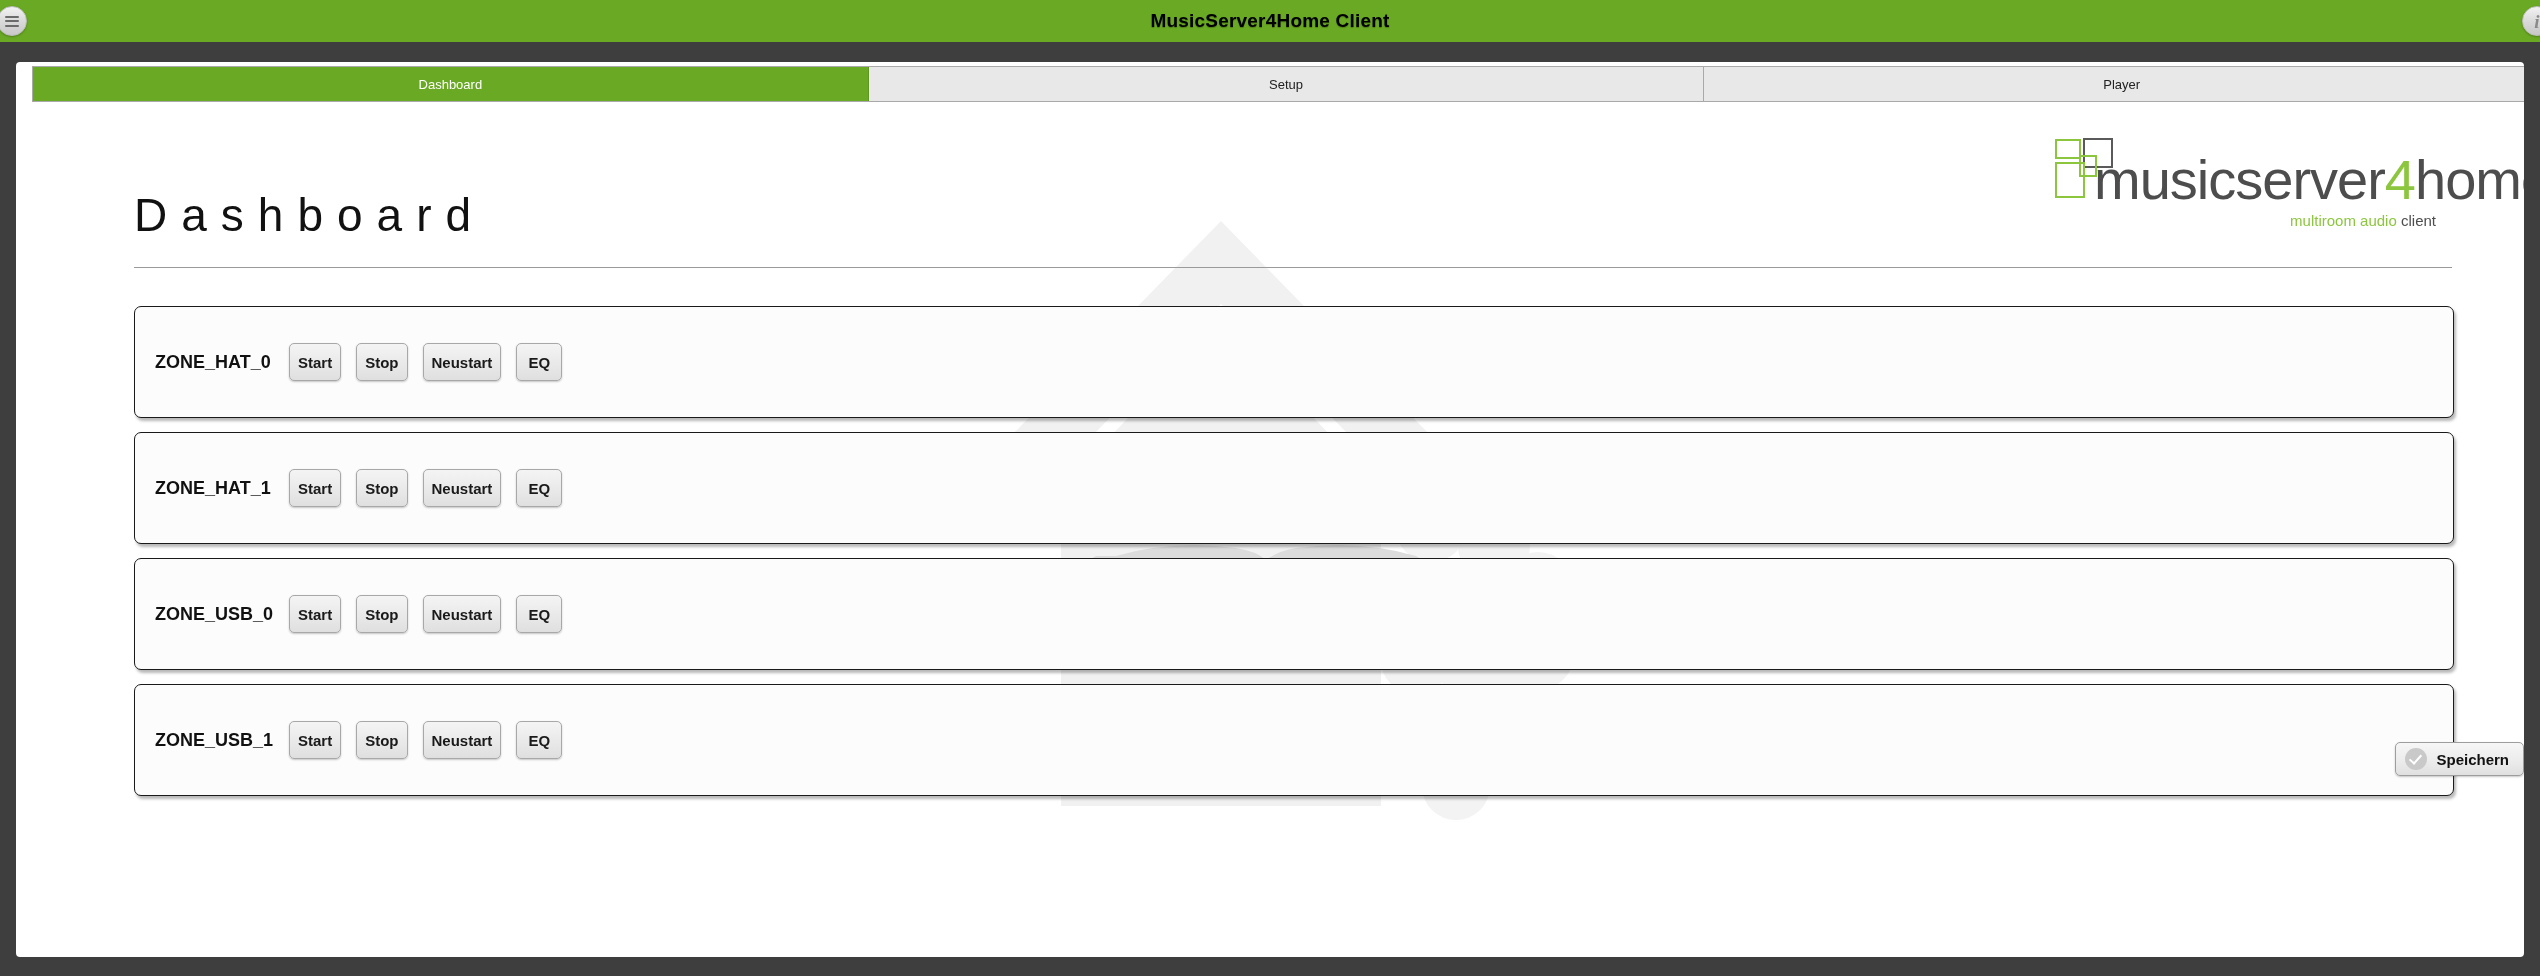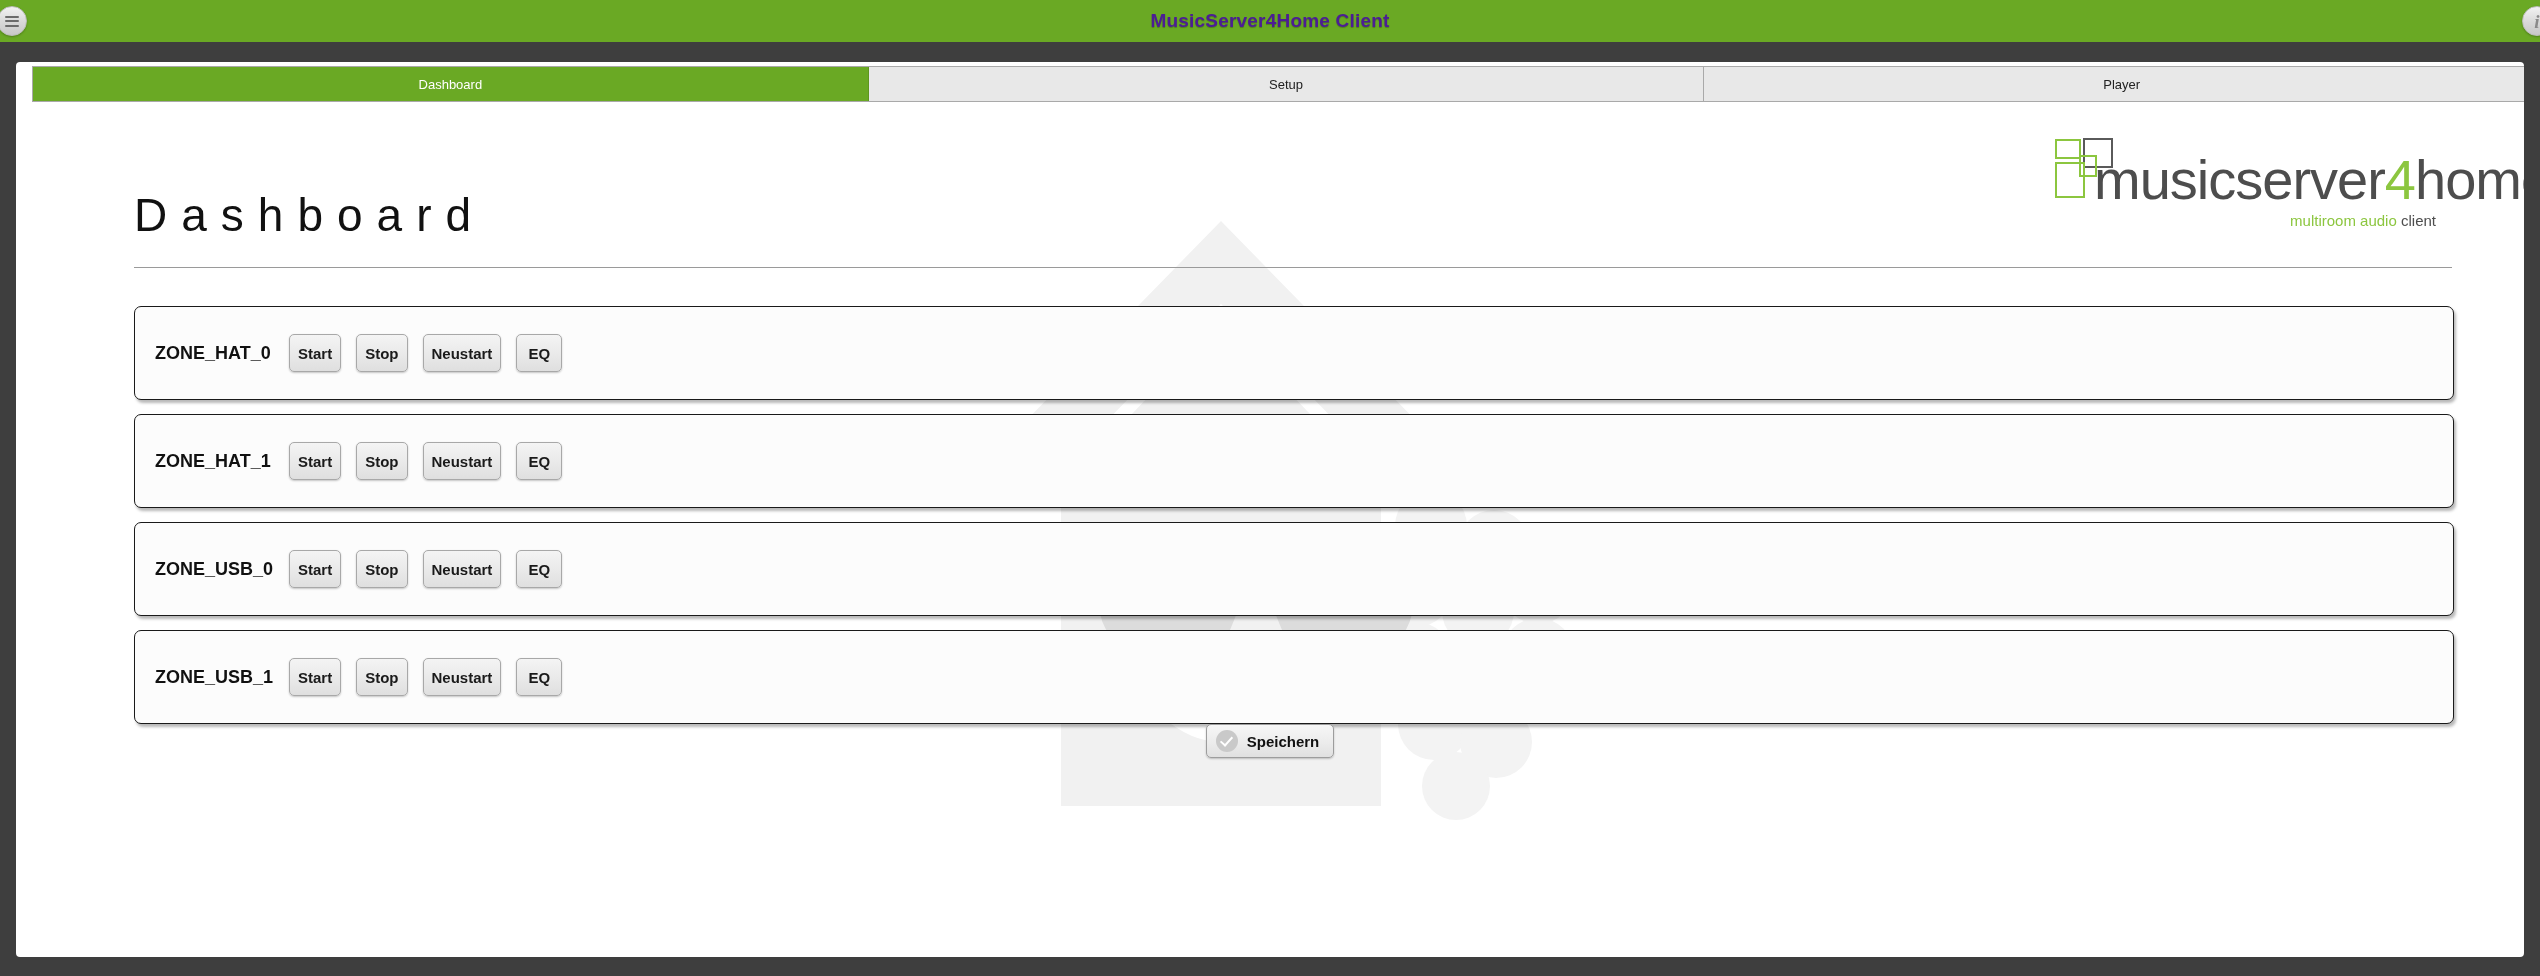--- a/index.html
+++ b/index.html
@@ -20,21 +20,21 @@
     position: absolute;
     left: 0; top: 0;
     width: 2540px;
     height: 42px;
     background: #6aa924;
     display: flex;
     align-items: center;
     justify-content: center;
   }
   .titlebar-title {
-    color: #4c1d95;
+    color: #000000;
     font-size: 19px;
     font-weight: bold;
     letter-spacing: 0.2px;
     text-shadow: 0 1px 1px rgba(0,0,0,0.25);
   }
   .tb-btn {
     position: absolute;
     top: 6px;
     width: 30px;
     height: 30px;
@@ -205,21 +205,21 @@
   
   .zones {
     position: absolute;
     left: 118px;
     top: 200px;
     width: 2320px;
     z-index: 2;
   }
   .zone-panel {
     position: relative;
-    height: 94px;
+    height: 112px;
     margin-bottom: 14px;
     border: 1px solid #1a1a1a;
     border-radius: 7px;
     background: #fcfcfc;
     box-shadow: 2px 3px 3px rgba(0,0,0,0.28);
     display: flex;
     align-items: center;
     box-sizing: border-box;
   }
   .zone-label {
@@ -253,24 +253,24 @@
     align-items: center;
     justify-content: center;
     box-sizing: border-box;
     white-space: nowrap;
   }
 
   
   .save-wrap {
     position: absolute;
     left: 0;
-    top: 618px;
-    width: 2508px;
-    display: flex;
-    justify-content: center;
+    top: 636px;
+    width: 2508px;
+    display: flex;
+    justify-content: flex-end;
     z-index: 3;
   }
   .save-btn {
     display: flex;
     align-items: center;
     gap: 9px;
     height: 34px;
     padding: 0 14px 0 9px;
     border: 1px solid #9d9d9d;
     border-radius: 5px;

